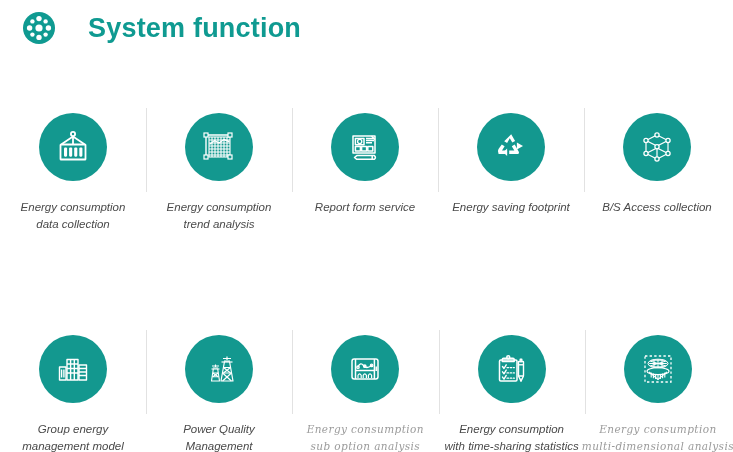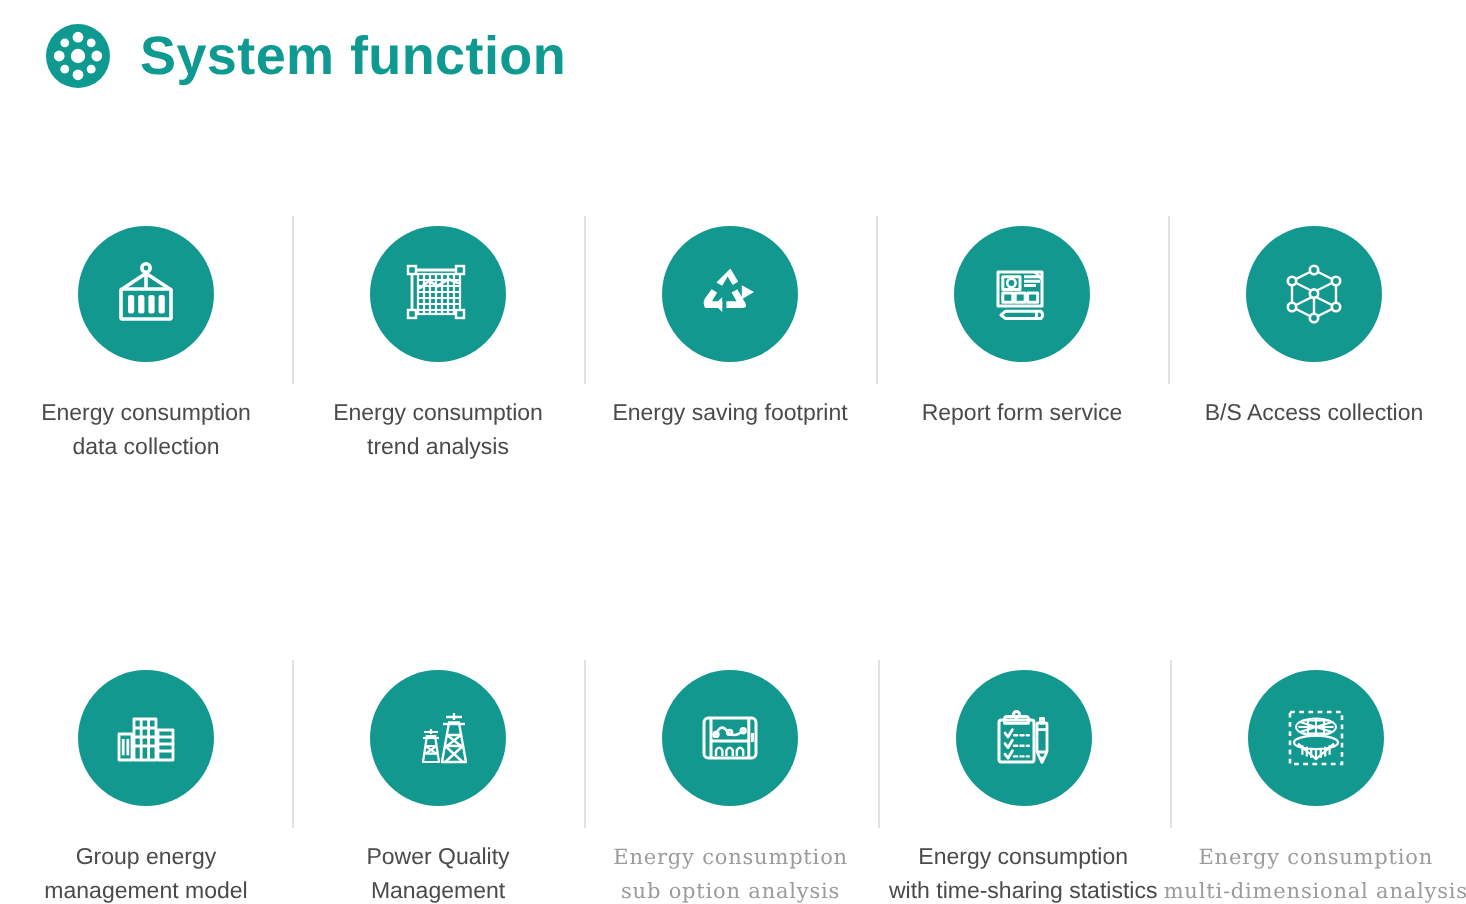--- a/index.html
+++ b/index.html
@@ -15,21 +15,21 @@
     position: relative;
   }
 
   
   .header {
     position: absolute;
     left: 22px;
     top: 11px;
     display: flex;
     align-items: center;
-    gap: 14px;
+    gap: 32px;
   }
   .header-badge {
     width: 34px;
     height: 34px;
     flex: 0 0 34px;
   }
   .header-title {
     font-size: 27px;
     font-weight: bold;
     color: #0f9a91;
@@ -41,20 +41,21 @@
   
   .grid {
     position: absolute;
     left: 0;
     top: 96px;
     width: 733px;
   }
   .row {
     display: flex;
     width: 581px;
+    font-style: italic;
   }
   .row-2 { margin-top: 85px; }
 
   .cell {
     width: 146.6px;
     box-sizing: border-box;
     position: relative;
     display: flex;
     flex-direction: column;
     align-items: center;
@@ -167,35 +168,20 @@
           </g>
         </svg>
       </div>
       <div class="cell-label">Energy consumption
 trend analysis</div>
     </div>
 
     <div class="cell">
       <div class="icon-circle">
         <svg viewBox="0 0 40 40" width="40" height="40">
-          <g fill="#ffffff">
-            <path d="M20.2 7.2 L24.1 13.9 L21.3 15.5 L18.8 11.2 L16.1 15.9 L13.2 14.3 Z"></path>
-            <path d="M10.8 17.6 L13.6 19.2 L11.0 23.6 L16.1 23.6 L16.1 27.0 L7.6 27.0 Q6.1 24.5 7.5 22.1 Z"></path>
-            <path d="M18.2 27.0 L18.2 23.6 L23.3 23.6 L20.8 19.2 L23.7 17.6 L27.8 24.7 Q28.6 27.0 26.0 27.0 Z"></path>
-            <path d="M16.1 21.6 L16.1 29.0 L12.2 25.3 Z"></path>
-            <path d="M25.9 15.6 L32.0 19.0 L25.9 22.6 Z"></path>
-          </g>
-        </svg>
-      </div>
-      <div class="cell-label">Energy saving footprint</div>
-    </div>
-
-    <div class="cell">
-      <div class="icon-circle">
-        <svg viewBox="0 0 40 40" width="40" height="40">
           <g fill="none" stroke="#ffffff" stroke-width="1.5" stroke-linejoin="round">
             <rect x="8" y="9" width="22" height="17"></rect>
             <rect x="10.4" y="11.4" width="8.6" height="6.3"></rect>
             <circle cx="14.7" cy="14.5" r="2.1" stroke-width="1.3"></circle>
             <rect x="10.4" y="19.5" width="5" height="4.6"></rect>
             <rect x="16.6" y="19.5" width="5" height="4.6"></rect>
             <rect x="22.8" y="19.5" width="5" height="4.6"></rect>
             <path d="M21 11.4 H29 M21 13.6 H29 M21 15.8 H27"></path>
             <path d="M26.5 9 L30 12.5"></path>
           </g>
@@ -204,20 +190,35 @@
             <path d="M27.2 28.6 V32.3"></path>
           </g>
         </svg>
       </div>
       <div class="cell-label">Report form service</div>
     </div>
 
     <div class="cell">
       <div class="icon-circle">
         <svg viewBox="0 0 40 40" width="40" height="40">
+          <g fill="#ffffff">
+            <path d="M20.2 7.2 L24.1 13.9 L21.3 15.5 L18.8 11.2 L16.1 15.9 L13.2 14.3 Z"></path>
+            <path d="M10.8 17.6 L13.6 19.2 L11.0 23.6 L16.1 23.6 L16.1 27.0 L7.6 27.0 Q6.1 24.5 7.5 22.1 Z"></path>
+            <path d="M18.2 27.0 L18.2 23.6 L23.3 23.6 L20.8 19.2 L23.7 17.6 L27.8 24.7 Q28.6 27.0 26.0 27.0 Z"></path>
+            <path d="M16.1 21.6 L16.1 29.0 L12.2 25.3 Z"></path>
+            <path d="M25.9 15.6 L32.0 19.0 L25.9 22.6 Z"></path>
+          </g>
+        </svg>
+      </div>
+      <div class="cell-label">Energy saving footprint</div>
+    </div>
+
+    <div class="cell">
+      <div class="icon-circle">
+        <svg viewBox="0 0 40 40" width="40" height="40">
           <g stroke="#ffffff" stroke-width="1.2" fill="none">
             <path d="M20 8 L31 13.5 L31 26.5 L20 32 L9 26.5 L9 13.5 Z"></path>
             <path d="M9 13.5 L20 19 L31 13.5 M20 19 L20 32"></path>
             <path d="M9 26.5 L20 21 L31 26.5"></path>
           </g>
           <g fill="#13988f" stroke="#ffffff" stroke-width="1.3">
             <circle cx="20" cy="8" r="2.1"></circle>
             <circle cx="31" cy="13.5" r="2.1"></circle>
             <circle cx="31" cy="26.5" r="2.1"></circle>
             <circle cx="20" cy="32" r="2.1"></circle>

